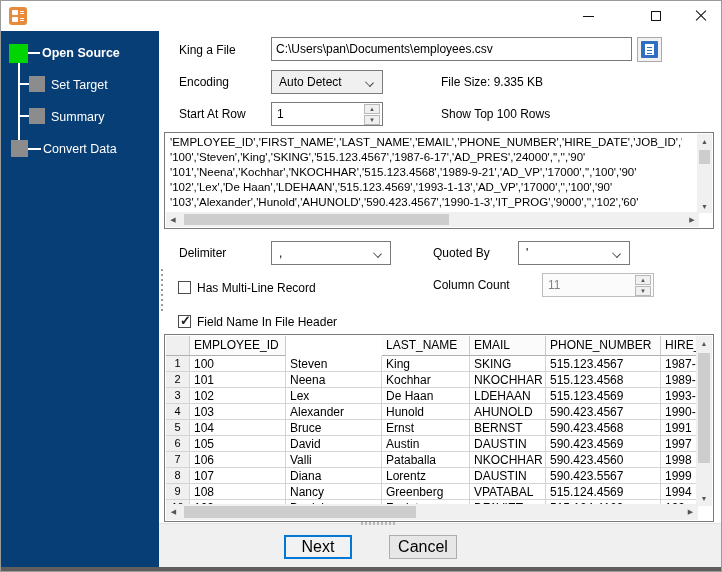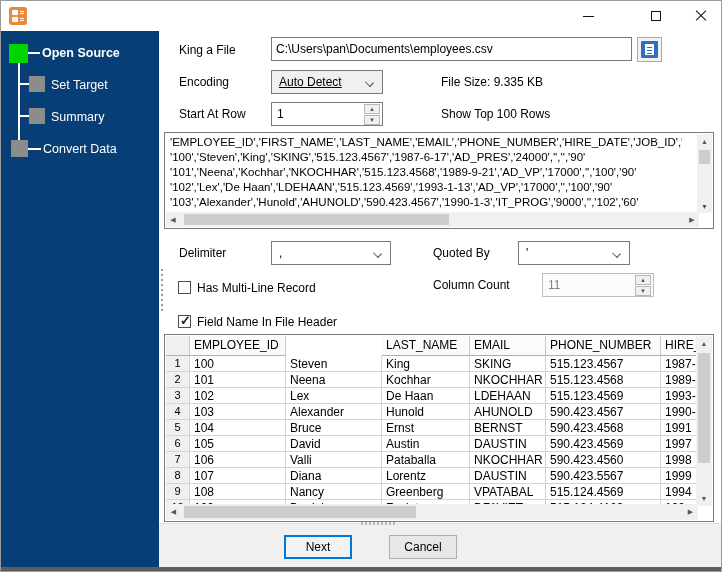--- a/index.html
+++ b/index.html
@@ -78,21 +78,21 @@
   .g-head { height:20px; }
   .g-cell { position:absolute; top:0; height:100%; border-right:1px solid #D4D4D4;
             border-bottom:1px solid #D4D4D4; font-size:12px; padding:1px 0 0 4px;
             white-space:nowrap; overflow:hidden; background:#fff; }
   .g-head .g-cell { background:#FBFBFB; border-right:1px solid #C9C9C9; border-bottom:1px solid #AFAFAF; padding-top:2px; }
   .g-rownum { background:#F0F0F0 !important; text-align:center; padding-left:0 !important; font-size:11px; }
 
   
   .footer { position:absolute; left:158px; top:522px; width:564px; height:46px; background:#F0F0F0;
             border-top:1px solid #E2E2E2; }
-  .btn { position:absolute; top:11px; width:68px; height:24px; font-size:12px;
+  .btn { position:absolute; top:11px; width:68px; height:24px; font-size:16px;
          display:flex; align-items:center; justify-content:center; background:#E7E7E7;
          border:1px solid #ADADAD; }
   .btn.primary { background:#F2F2F2; border:2px solid #0078D7; }
 
   .splitter-dots { position:absolute; left:160px; top:268px; width:3px; height:44px;
         background-image:repeating-linear-gradient(#9a9a9a 0 2px, transparent 2px 5px); width:2px;}
   .footer-grip { position:absolute; left:50%; top:521px; width:36px; height:3px;
         background-image:repeating-linear-gradient(90deg,#b9b9b9 0 2px, transparent 2px 4px); }
   .bottom-strip { position:absolute; left:0; bottom:0; width:100%; height:4px; background:#5E5E5E; }
 </style>
@@ -148,21 +148,21 @@
   <div class="browse-btn" style="left:636px;top:36px;">
     <span class="doc-icon">
       <span class="page"></span>
         <span class="l1"></span>
         <span class="l2"></span>
         <span class="l3"></span>
     </span>
   </div>
 
   <div class="lbl" style="left:178px;top:74px;">Encoding</div>
-  <div class="combo gray" style="left:270px;top:69px;width:112px;height:24px;text-decoration:underline;">
+  <div class="combo gray" style="left:270px;top:69px;width:112px;height:24px;">
     <span>Auto Detect</span>
     <span class="chev"></span>
   </div>
   <div class="lbl" style="left:440px;top:74px;">File Size: 9.335 KB</div>
 
   <div class="lbl" style="left:178px;top:106px;">Start At Row</div>
   <div class="spin" style="left:270px;top:101px;width:112px;height:24px;">
     <span class="val">1</span>
     <span class="btns">
       <span class="sb" style="top:0;">▲</span>

